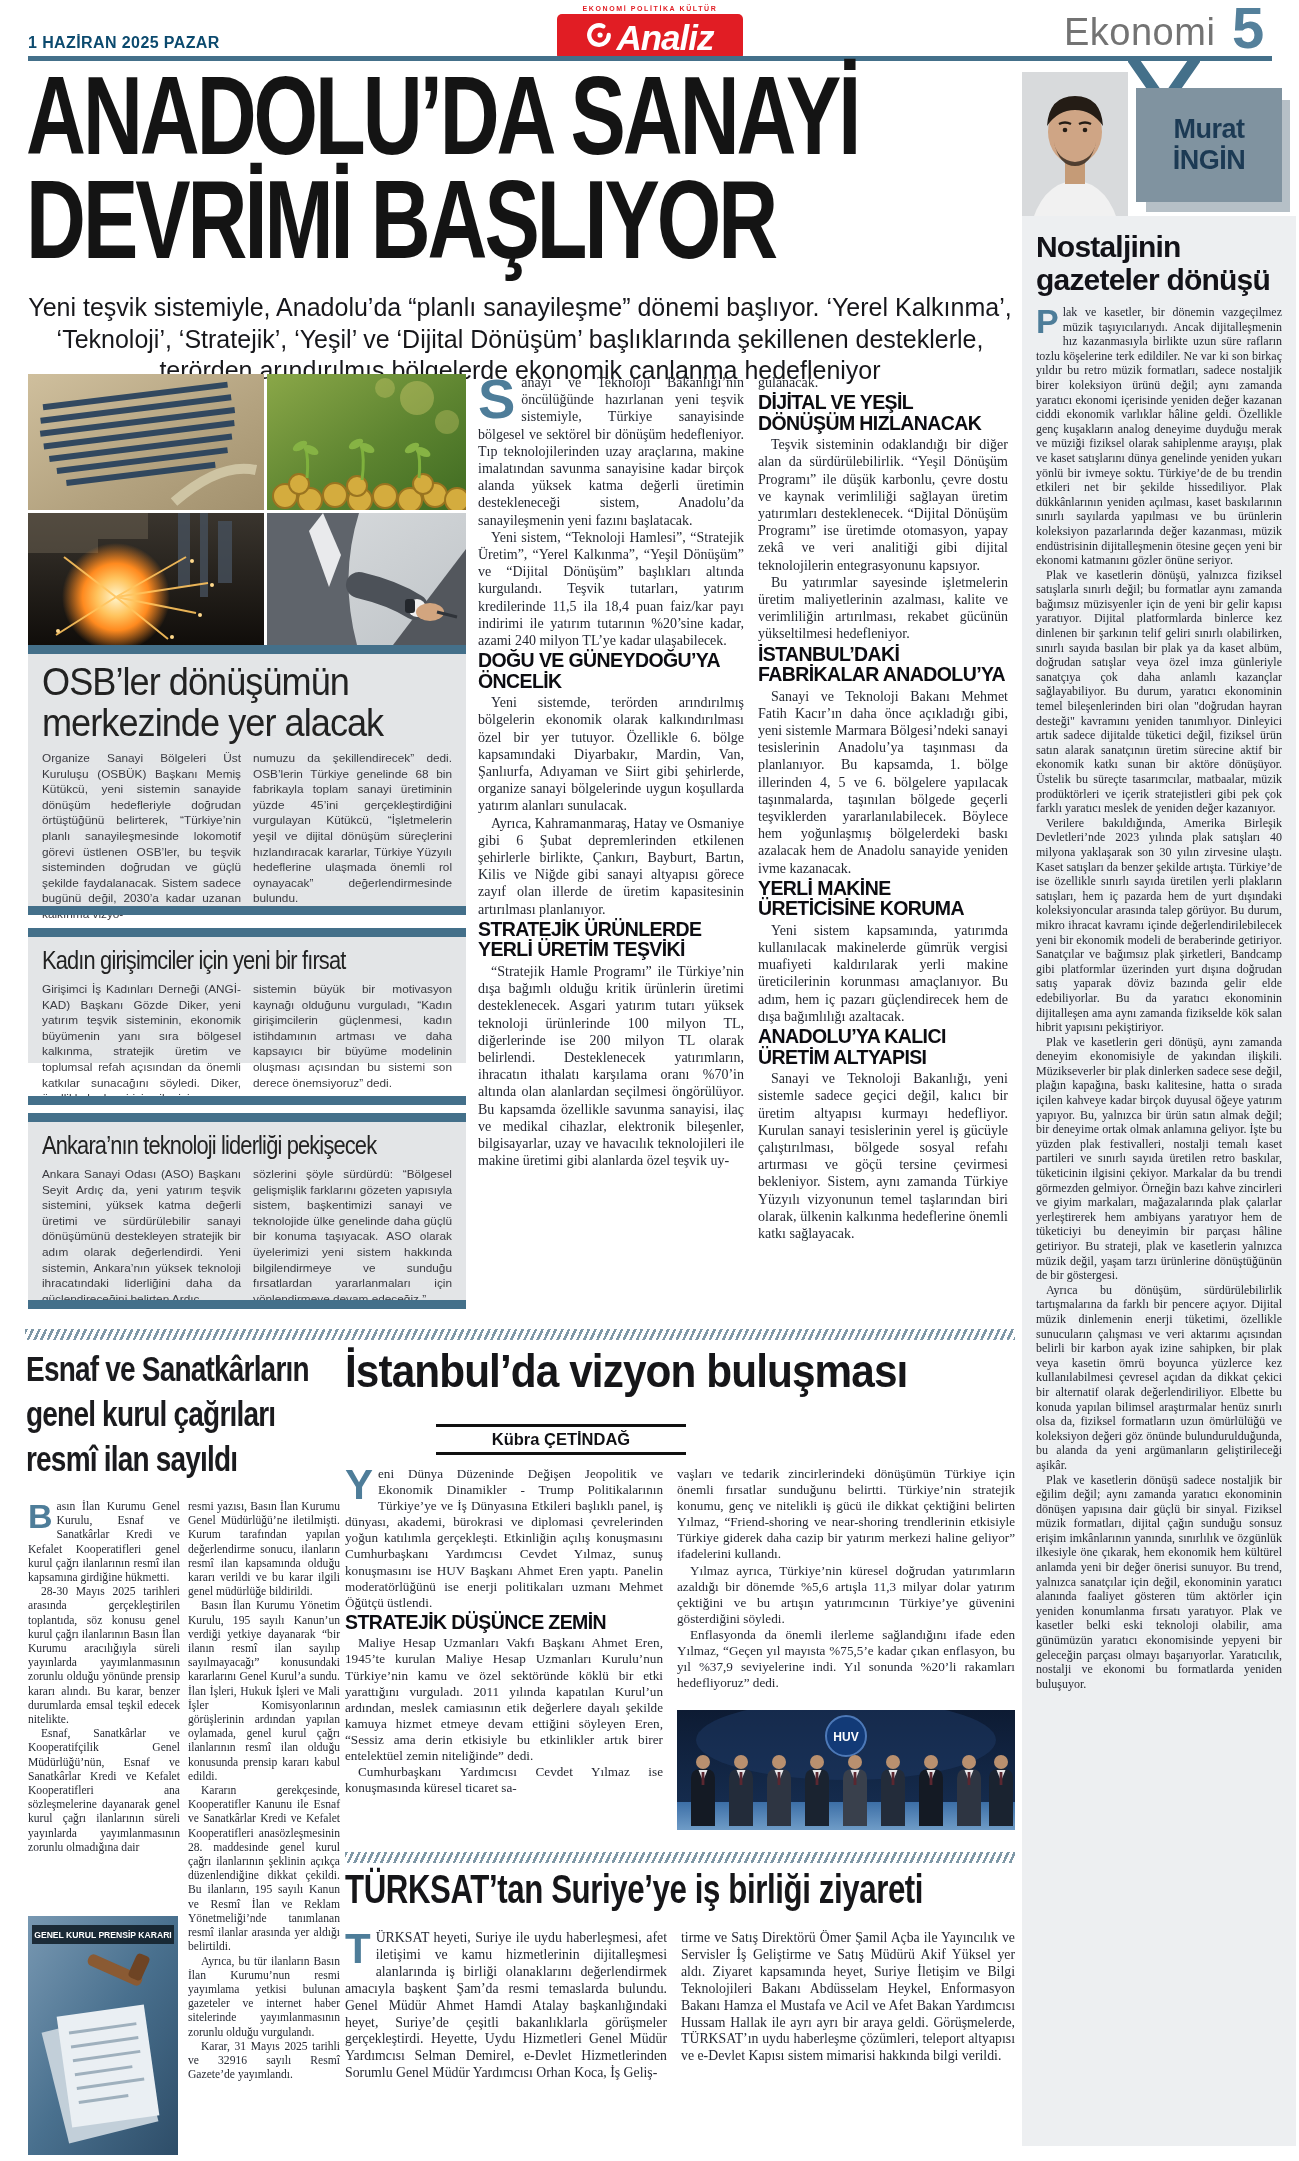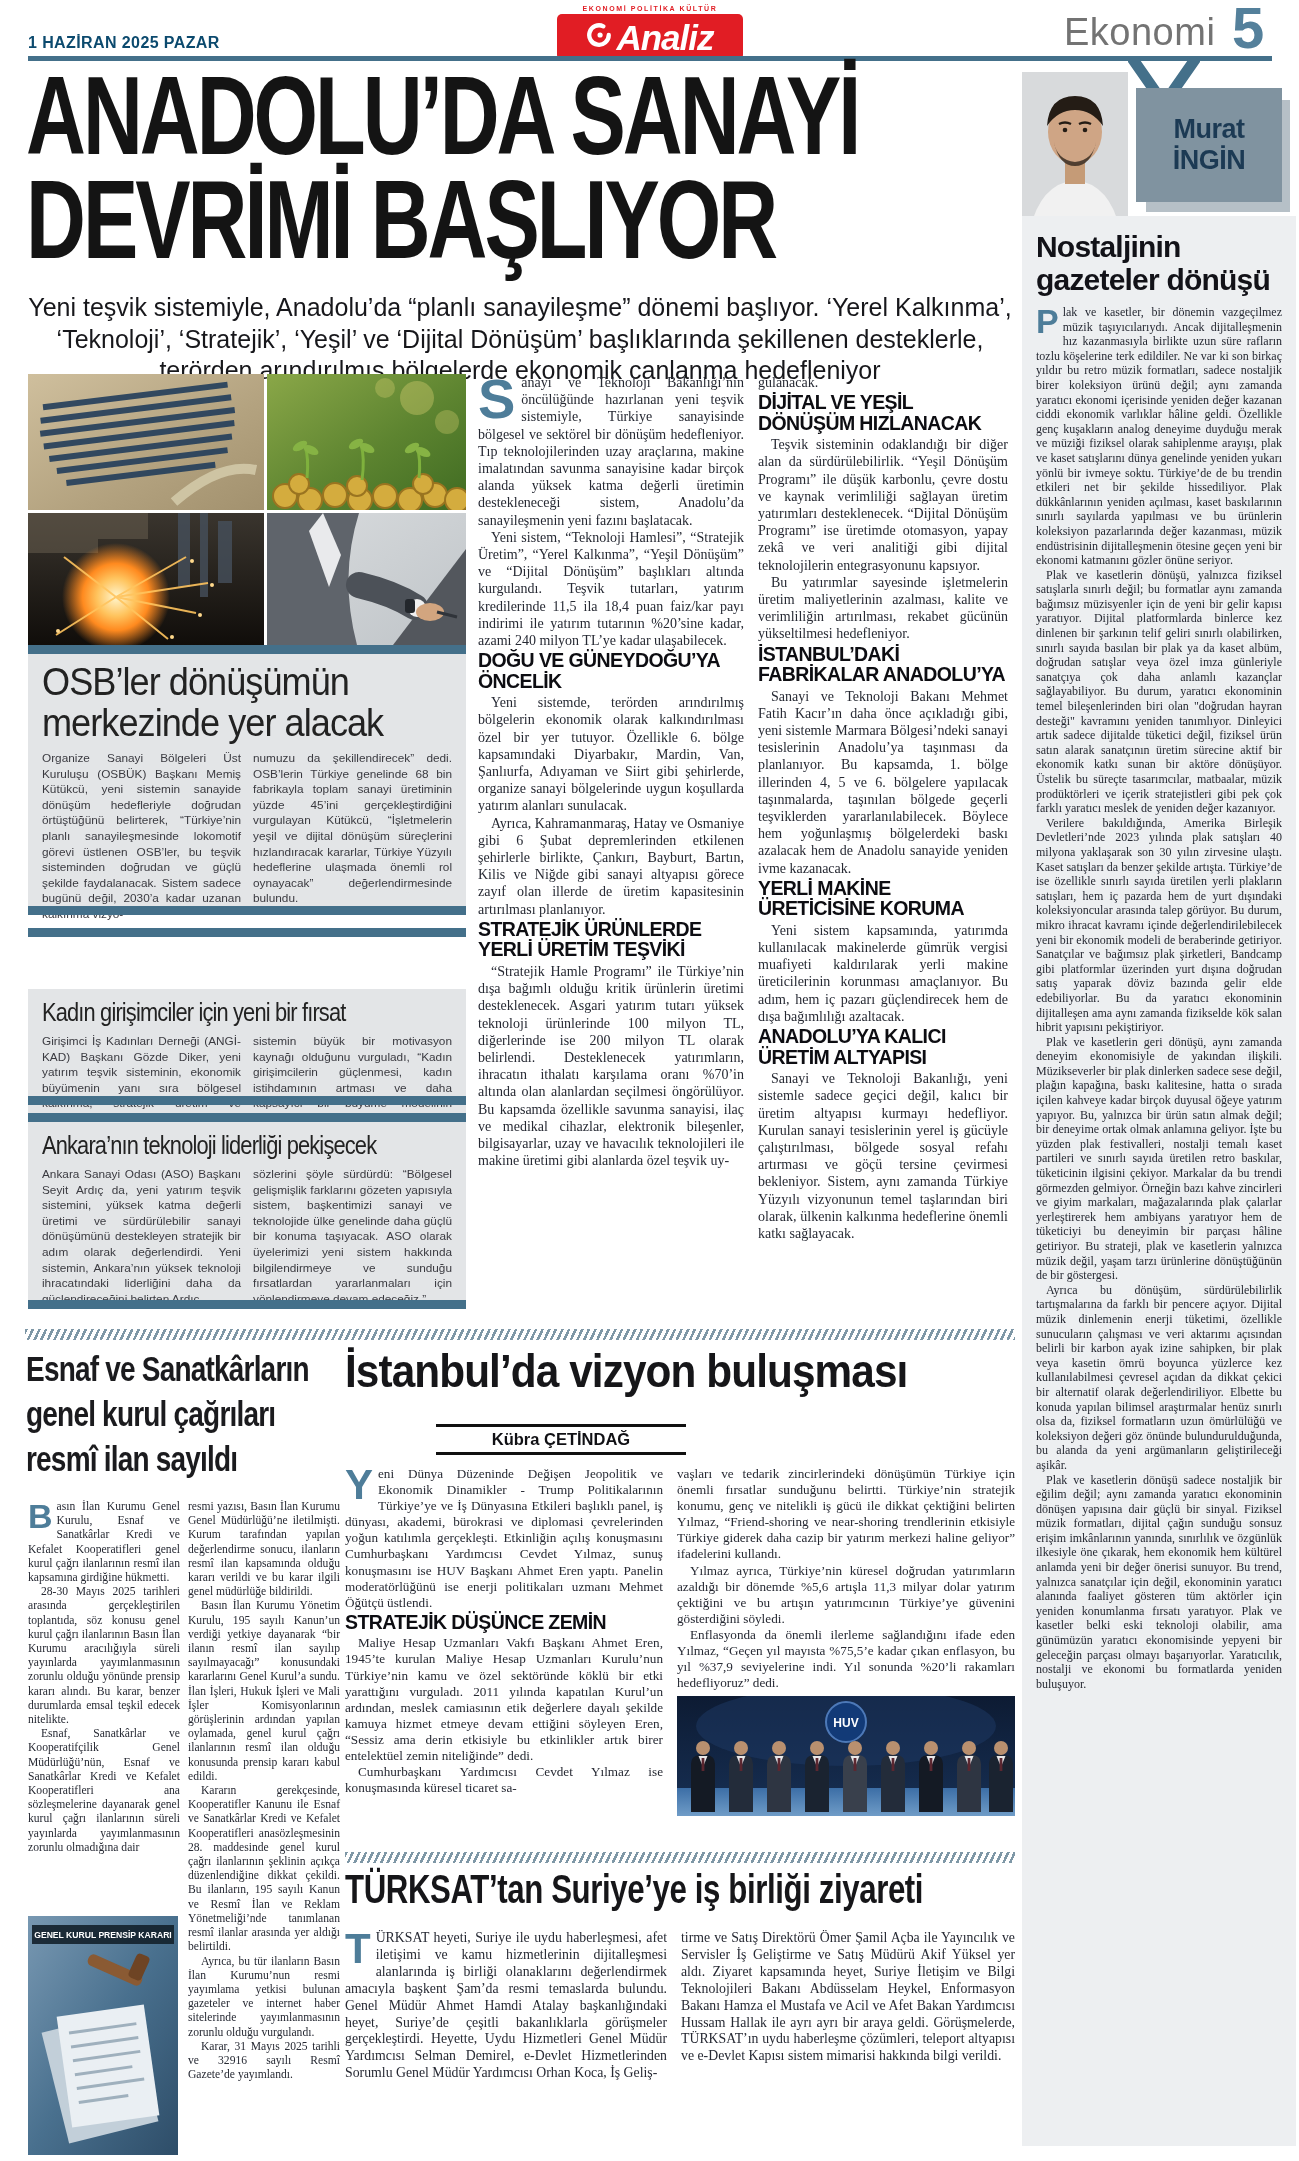--- a/index.html
+++ b/index.html
@@ -62,21 +62,21 @@
   .esnaf-img{left:28px;top:1916px;width:150px;height:275px;}
 
   
   .ist-title{left:345px;top:1346px;font:600 47px/50px "Liberation Sans",sans-serif;color:#161619;
              letter-spacing:-1px;transform:scaleX(.9);transform-origin:0 0;white-space:nowrap;}
   .byline{left:436px;top:1424px;width:250px;border-top:3px solid #101010;border-bottom:3px solid #101010;
           padding:3px 0;text-align:center;font:700 16.5px/19px "Liberation Sans",sans-serif;color:#101014;}
   .ist-cols{left:345px;top:1466px;width:670px;display:flex;gap:14px;}
   .icol1{width:318px;} .icol2{width:338px;}
   .icol1 .p,.icol2 .p{font-size:13.2px;line-height:16.1px;}
-  .huv-photo{width:338px;height:120px;margin-top:5px;}
+  .huv-photo{width:338px;height:120px;margin-top:19px;}
 
   .hatch1{left:25px;top:1329px;width:990px;}
   .hatch2{left:345px;top:1852px;width:670px;}
 
   
   .turk-title{left:345px;top:1866px;font:600 40px/46px "Liberation Sans",sans-serif;color:#161619;
               letter-spacing:-.5px;transform:scaleX(.78);transform-origin:0 0;white-space:nowrap;}
   .turk-cols{left:345px;top:1930px;width:670px;display:flex;gap:14px;}
   .tcol1{width:322px;} .tcol2{width:334px;}
   .turk-cols .p{font-size:13.8px;line-height:16.9px;}
@@ -259,21 +259,21 @@
     <div class="gbox-title">OSB’ler dönüşümün</div>
     <div class="gbox-title">merkezinde yer alacak</div>
     <div class="gbox-cols">
       <div class="gbox-col">Organize Sanayi Bölgeleri Üst Kuruluşu (OSBÜK) Başk​anı Memiş Kütükcü, yeni sistemin sanayide dönüşüm hedefleriyle doğrudan örtüştüğünü belirterek, “Türkiye’nin planlı sanayileşmesinde lokomotif görevi üstlenen OSB’ler, bu teşvik sisteminden doğrudan ve güçlü şekilde faydalanacak. Sistem sadece bugünü değil, 2030’a kadar uzanan kalkınma vizyo-</div>
       <div class="gbox-col">numuzu da şekillendirecek” dedi. OSB’lerin Türkiye genelinde 68 bin fabrikayla toplam sanayi üretiminin yüzde 45’ini gerçekleştirdiğini vurgulayan Kütükcü, “İşletmelerin yeşil ve dijital dönüşüm süreçlerini hızlandıracak kararlar, Türkiye Yüzyılı hedeflerine ulaşmada önemli rol oynayacak” değerlendirmesinde bulundu.</div>
     </div>
   </div>
   <div class="abs tbar" style="top:906px;"></div>
 
   <div class="abs tbar" style="top:928px;"></div>
-  <div class="abs gbox" style="top:989px;height:126px;">
+  <div class="abs gbox" style="top:937px;height:126px;">
     <div class="gbox-title small">Kadın girişimciler için yeni bir fırsat</div>
     <div class="gbox-cols">
       <div class="gbox-col">Girişimci İş Kadınları Derneği (ANGİ-KAD) Başkanı Gözde Diker, yeni yatırım teşvik sisteminin, ekonomik büyümenin yanı sıra bölgesel kalkınma, stratejik üretim ve toplumsal refah açısından da önemli katkılar sunacağını söyledi. Diker, özellikle kadın girişimciler için</div>
       <div class="gbox-col">sistemin büyük bir motivasyon kaynağı olduğunu vurguladı, “Kadın girişimcilerin güçlenmesi, kadın istihdamının artması ve daha kapsayıcı bir büyüme modelinin oluşması açısından bu sistemi son derece önemsiyoruz” dedi.</div>
     </div>
   </div>
   <div class="abs tbar" style="top:1096px;"></div>
 
   <div class="abs tbar" style="top:1113px;"></div>
   <div class="abs gbox" style="top:1122px;height:178px;">

